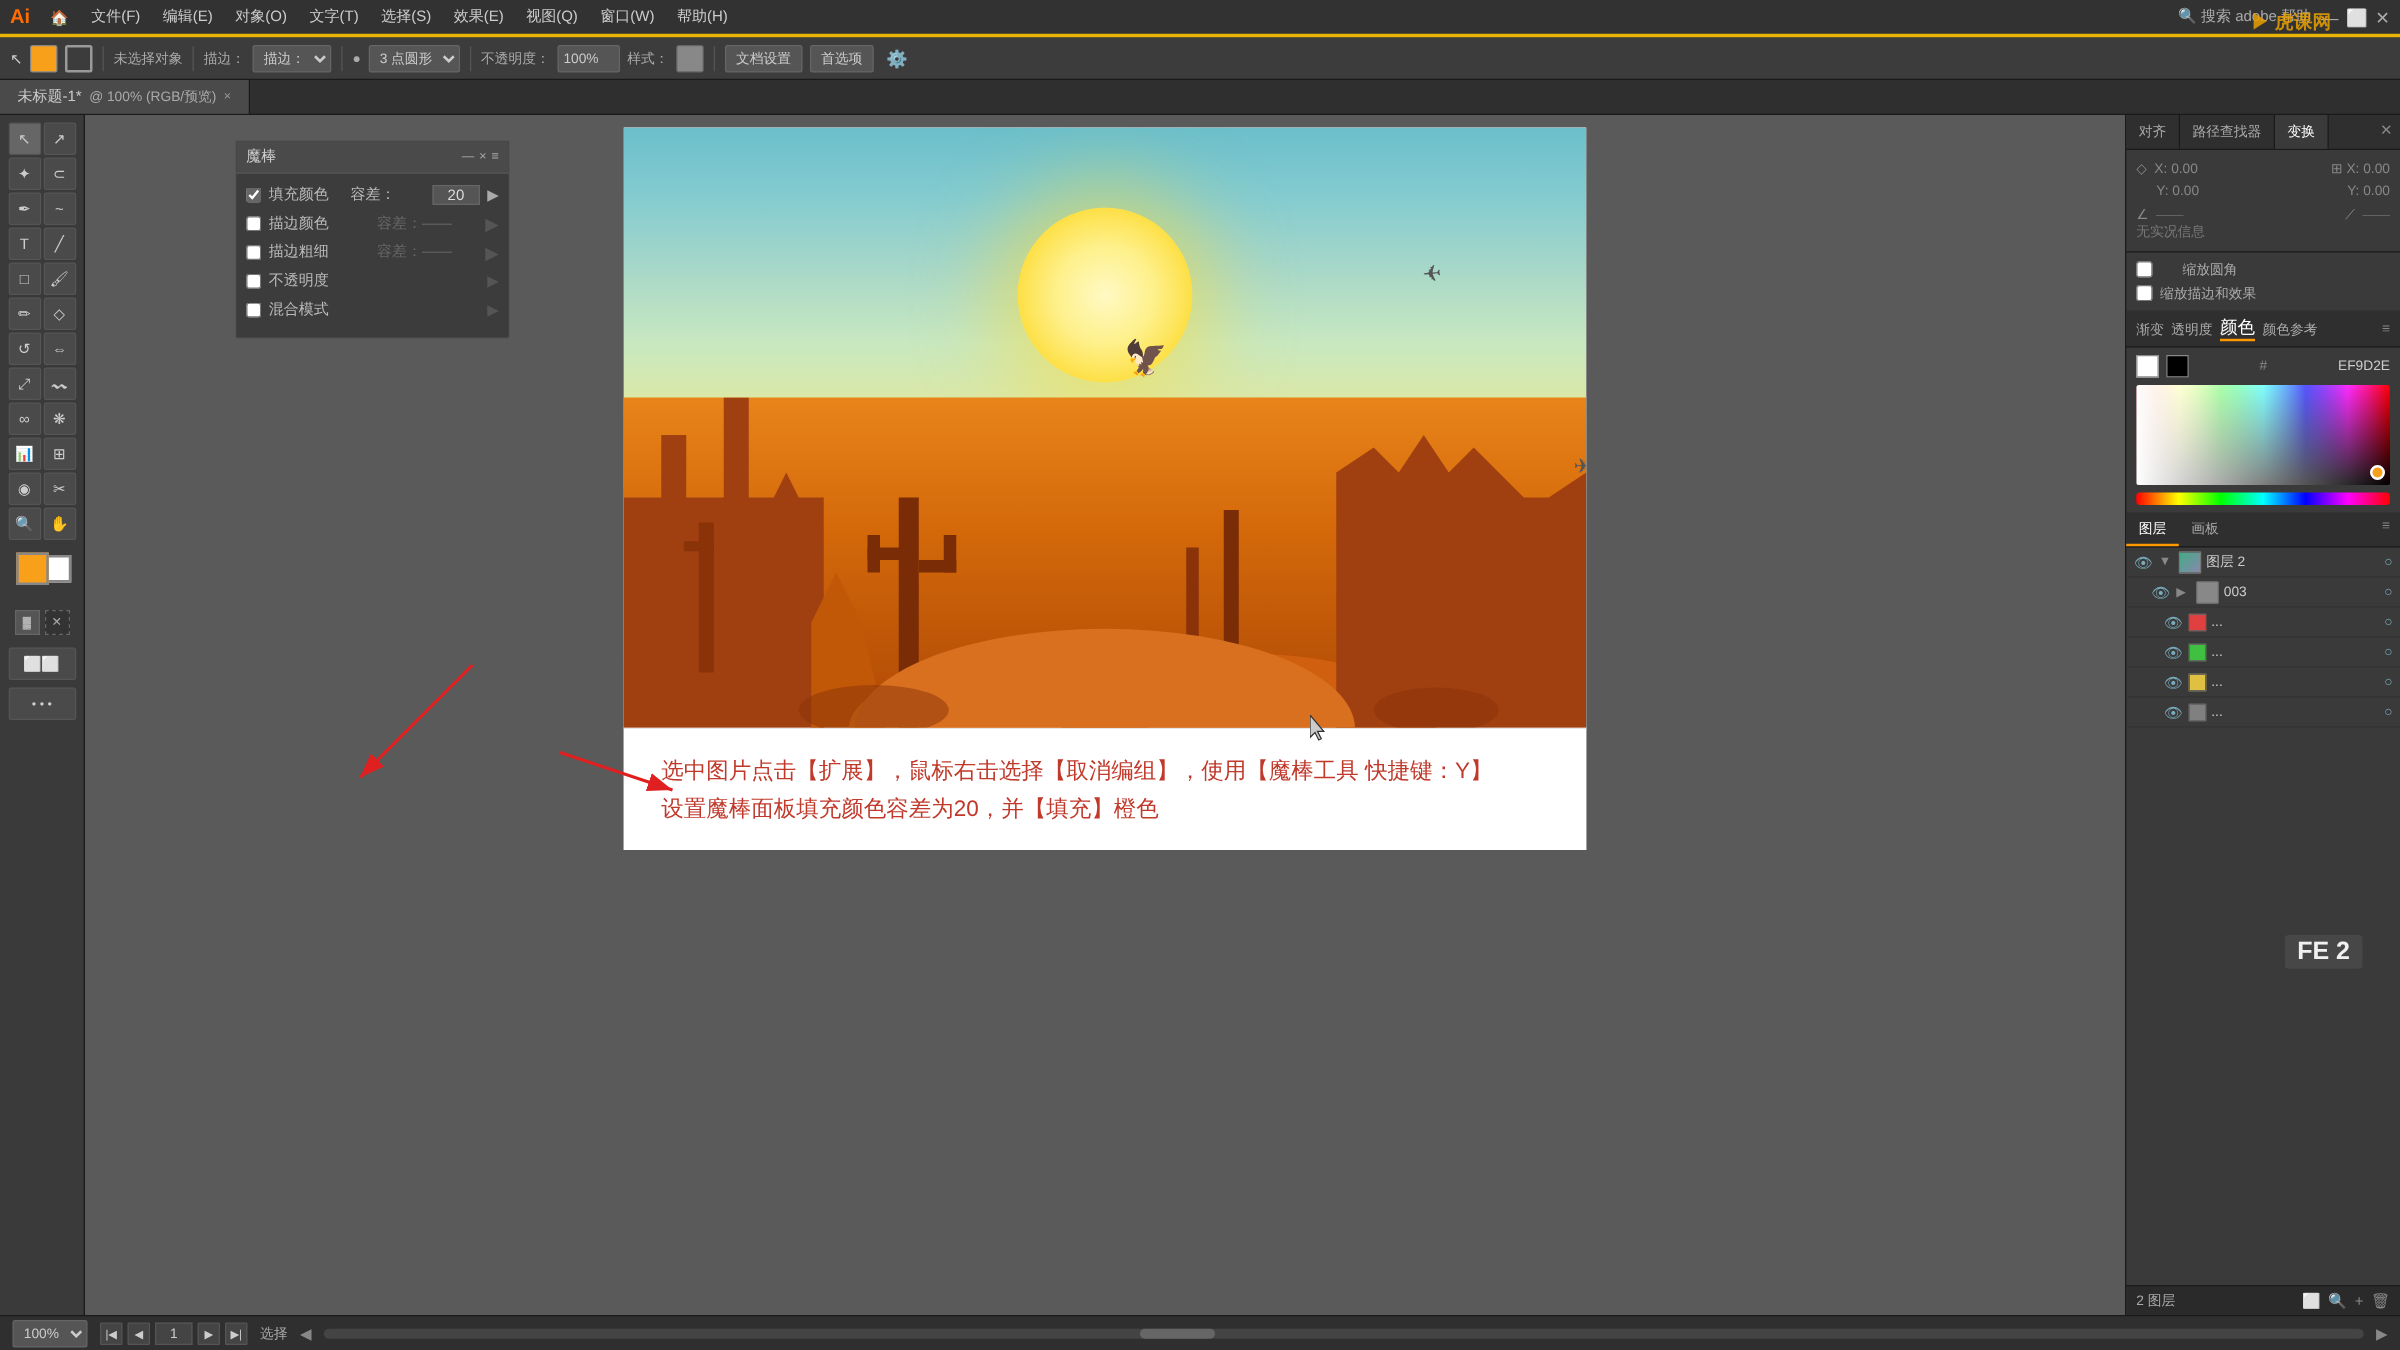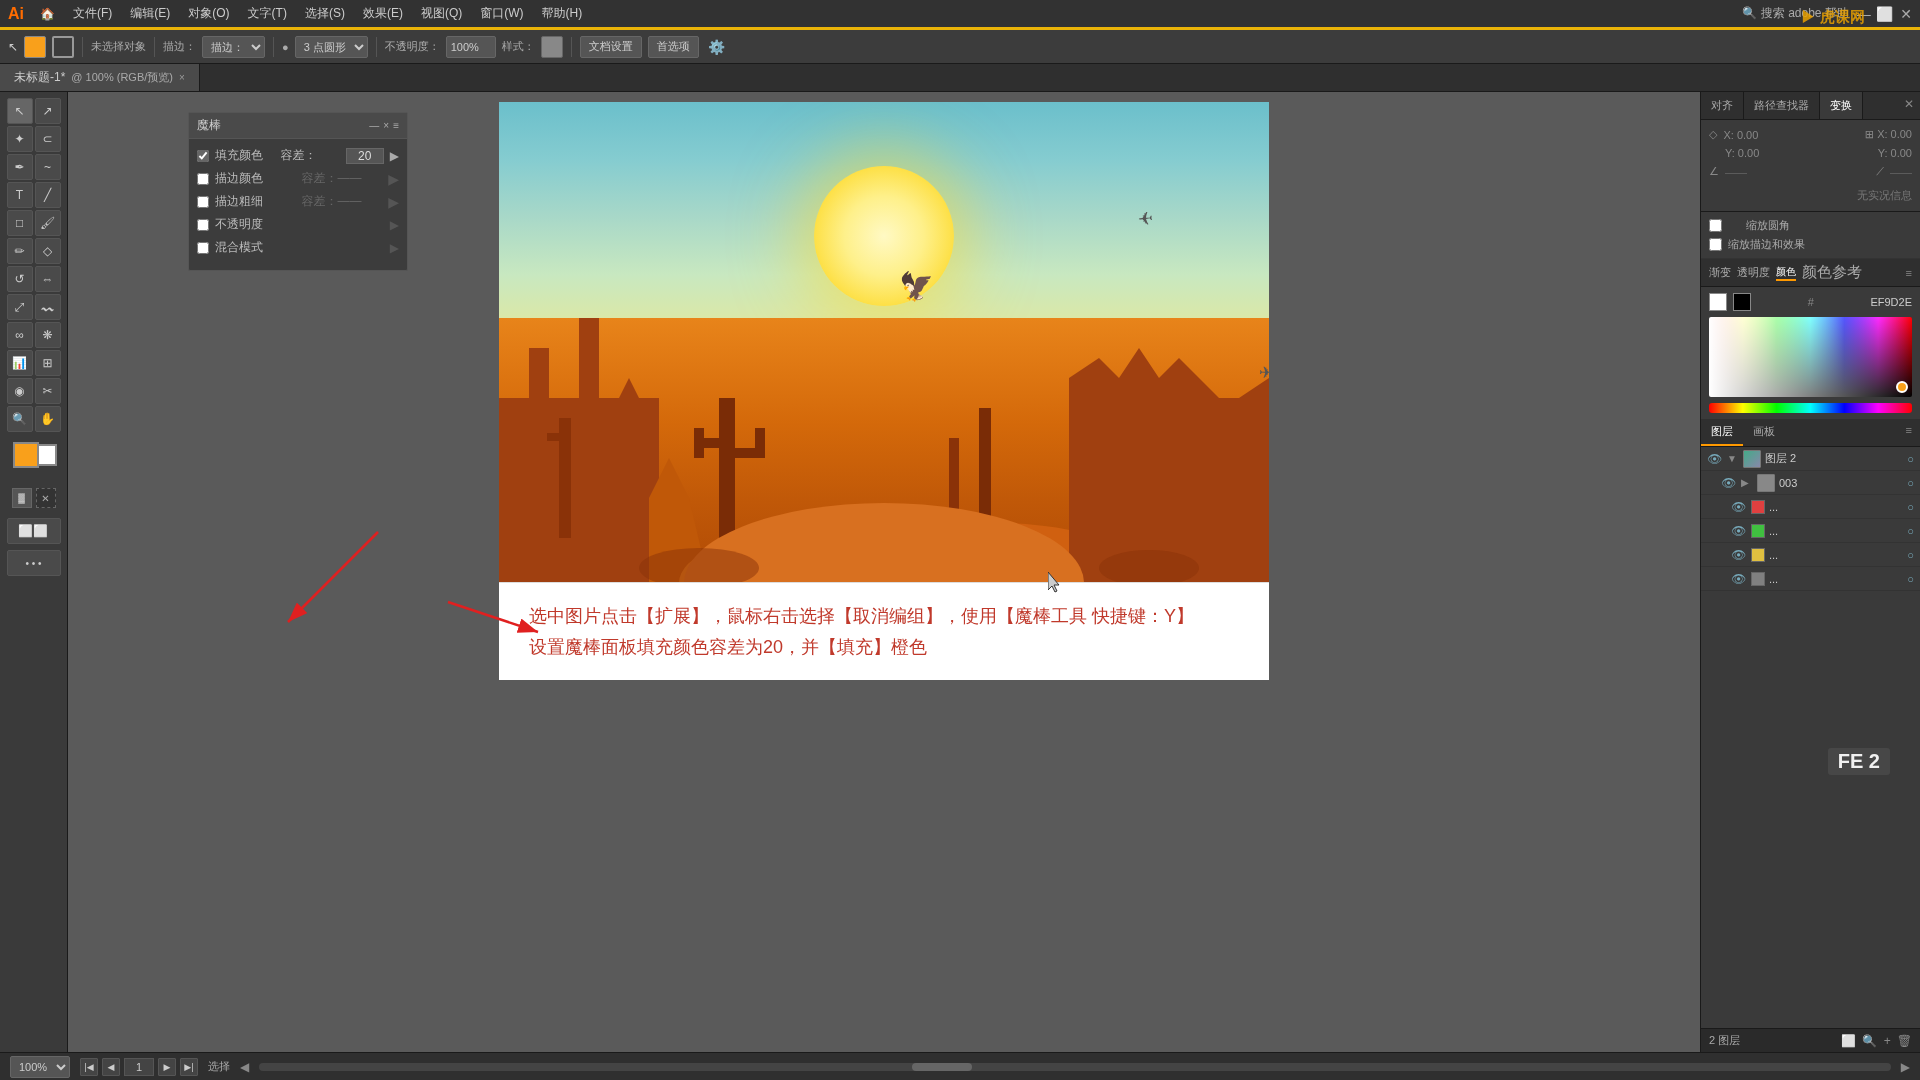--- a/index.html
+++ b/index.html
@@ -753,39 +753,39 @@
         <span style="color:#888; font-size:11px;">Y: 0.00</span>
       </div>
 
       <div style="display:flex; align-items:center; gap:6px; margin-top:6px;">
         <span style="color:#888; font-size:11px;">∠</span>
         <span style="color:#666; font-size:11px;">——</span>
         <span style="color:#888; font-size:11px; margin-left:auto;">⟋</span>
         <span style="color:#666; font-size:11px;">——</span>
       </div>
 
-      <div style="color:#777; font-size:11px; text-align:right; margin-top:10px;">无实况信息</div>
+      <div style="color:#777; font-size:11px; text-align:left; ">无实况信息</div>
     </div>
 
     <div style="padding:6px 8px; border-bottom:1px solid #333;">
       <div style="display:flex; align-items:center; gap:24px; margin-bottom:4px;">
         <input type="checkbox" style="">
         <span style="color:#aaa; font-size:11px;">缩放圆角</span>
       </div>
       <div style="display:flex; align-items:center; gap:6px;">
         <input type="checkbox" style="">
         <span style="color:#aaa; font-size:11px;">缩放描边和效果</span>
       </div>
     </div>
 
     <div style="display:flex; align-items:center; padding:4px 8px; background:#2f2f2f; border-bottom:1px solid #1a1a1a;">
       <span style="color:#aaa; font-size:11px;">渐变</span>
       <span style="color:#aaa; font-size:11px; margin:0 6px;">透明度</span>
-      <span style="color:#fff; font-size:10px; border-bottom:2px solid #f90;">颜色</span>
-      <span style="color:#aaa; font-size:15px; margin-left:6px;">颜色参考</span>
+      <span style="color:#fff; font-size:14px; border-bottom:2px solid #f90;">颜色</span>
+      <span style="color:#aaa; font-size:11px; margin-left:6px;">颜色参考</span>
       <span style="margin-left:auto; color:#888; font-size:11px;">≡</span>
     </div>
 
     <div class="color-panel-section">
       <div class="color-swatch-row">
         <div class="white-swatch"></div>
         <div class="black-swatch"></div>
         <span style="color:#888; font-size:11px; margin-left:auto;"># </span>
         <span class="hex-value">EF9D2E</span>
       </div>

